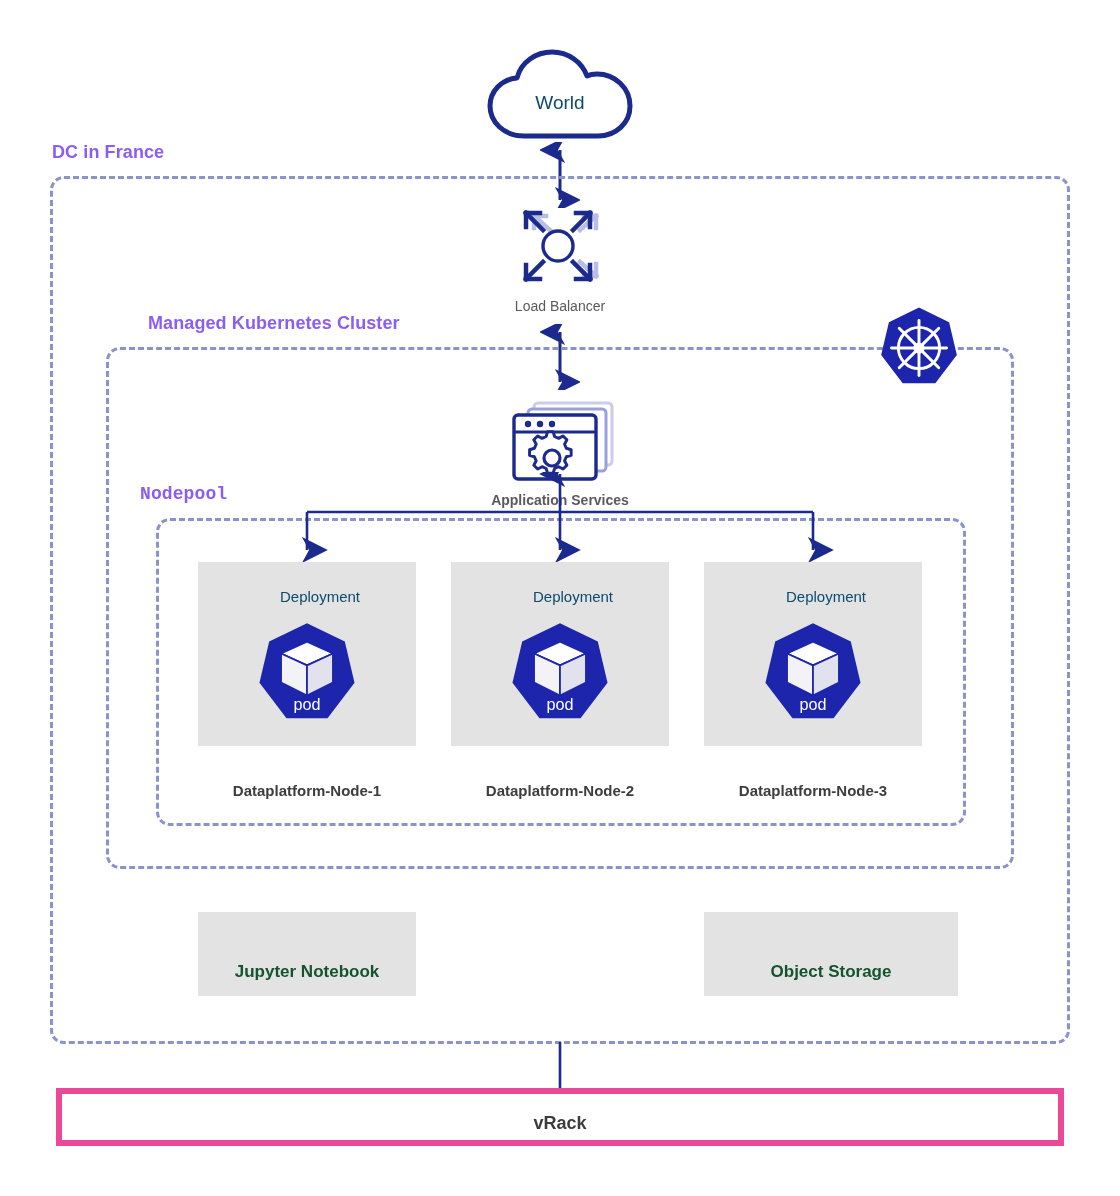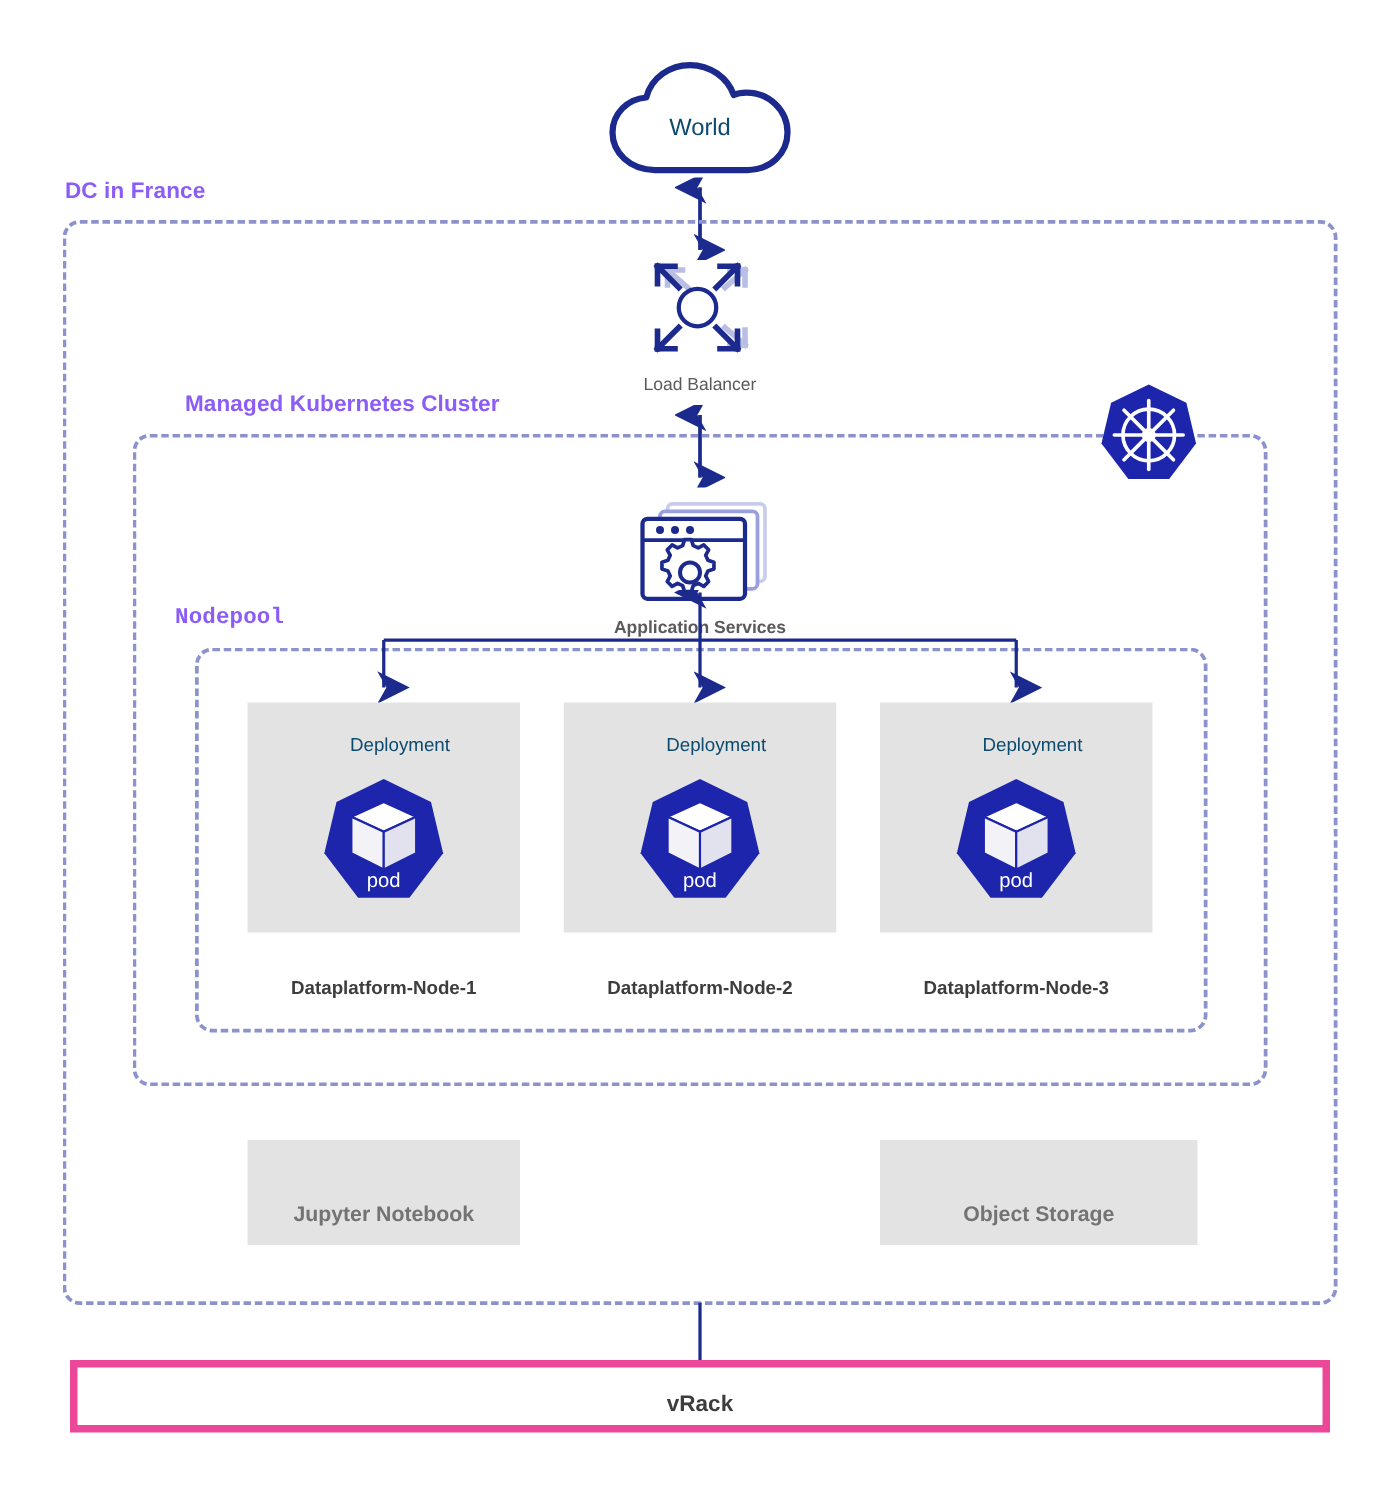--- a/index.html
+++ b/index.html
@@ -141,21 +141,21 @@
     background: #e3e3e3;
   }
   .service-label {
     position: absolute;
     left: 0;
     bottom: 14px;
     width: 100%;
     text-align: center;
     font-size: 17px;
     font-weight: bold;
-    color: #737373;
+    color: #14532d;
     white-space: nowrap;
   }
   #service-0 { left: 198px; top: 912px; }
   #service-1 { left: 451px; top: 912px; }
   #service-2 { left: 704px; top: 912px; padding-left: 36px; }
 
   
   #vrack-box {
     position: absolute;
     left: 56px;

